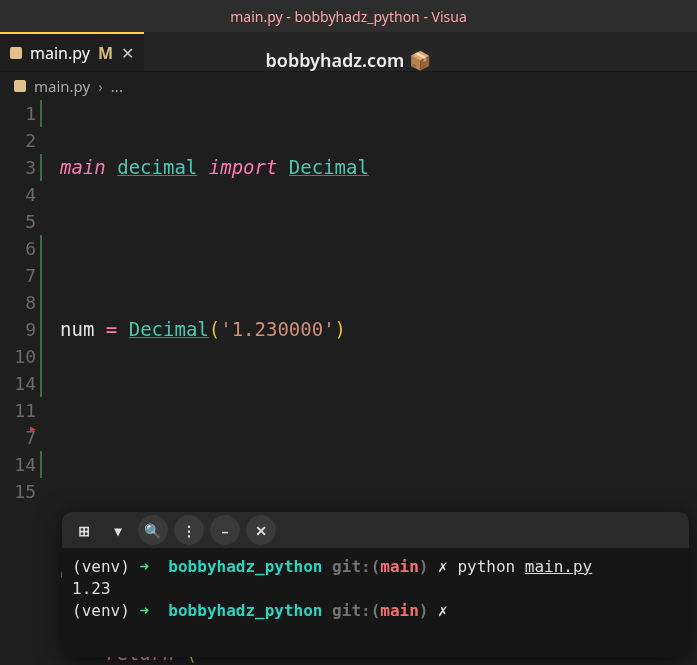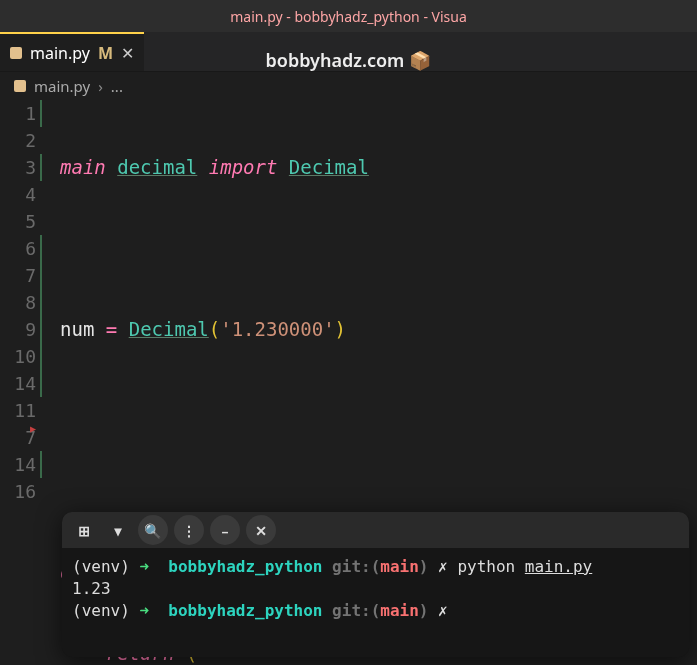--- a/index.html
+++ b/index.html
@@ -202,21 +202,21 @@
       <div>5</div>
       <div>6</div>
     <div>7</div>
       <div>8</div>
       <div>9</div>
     <div>10</div>
       <div>14</div>
       <div>11</div>
     <div>7</div>
       <div>14</div>
-      <div>16</div>
+      <div>15</div>
   </div>
   <div class="glyph-col">
     <div class="has"></div>
       <div></div>
       <div class="has"></div>
       <div></div>
       <div></div>
     <div class="has"></div>
       <div class="has"></div>
       <div class="has"></div>

